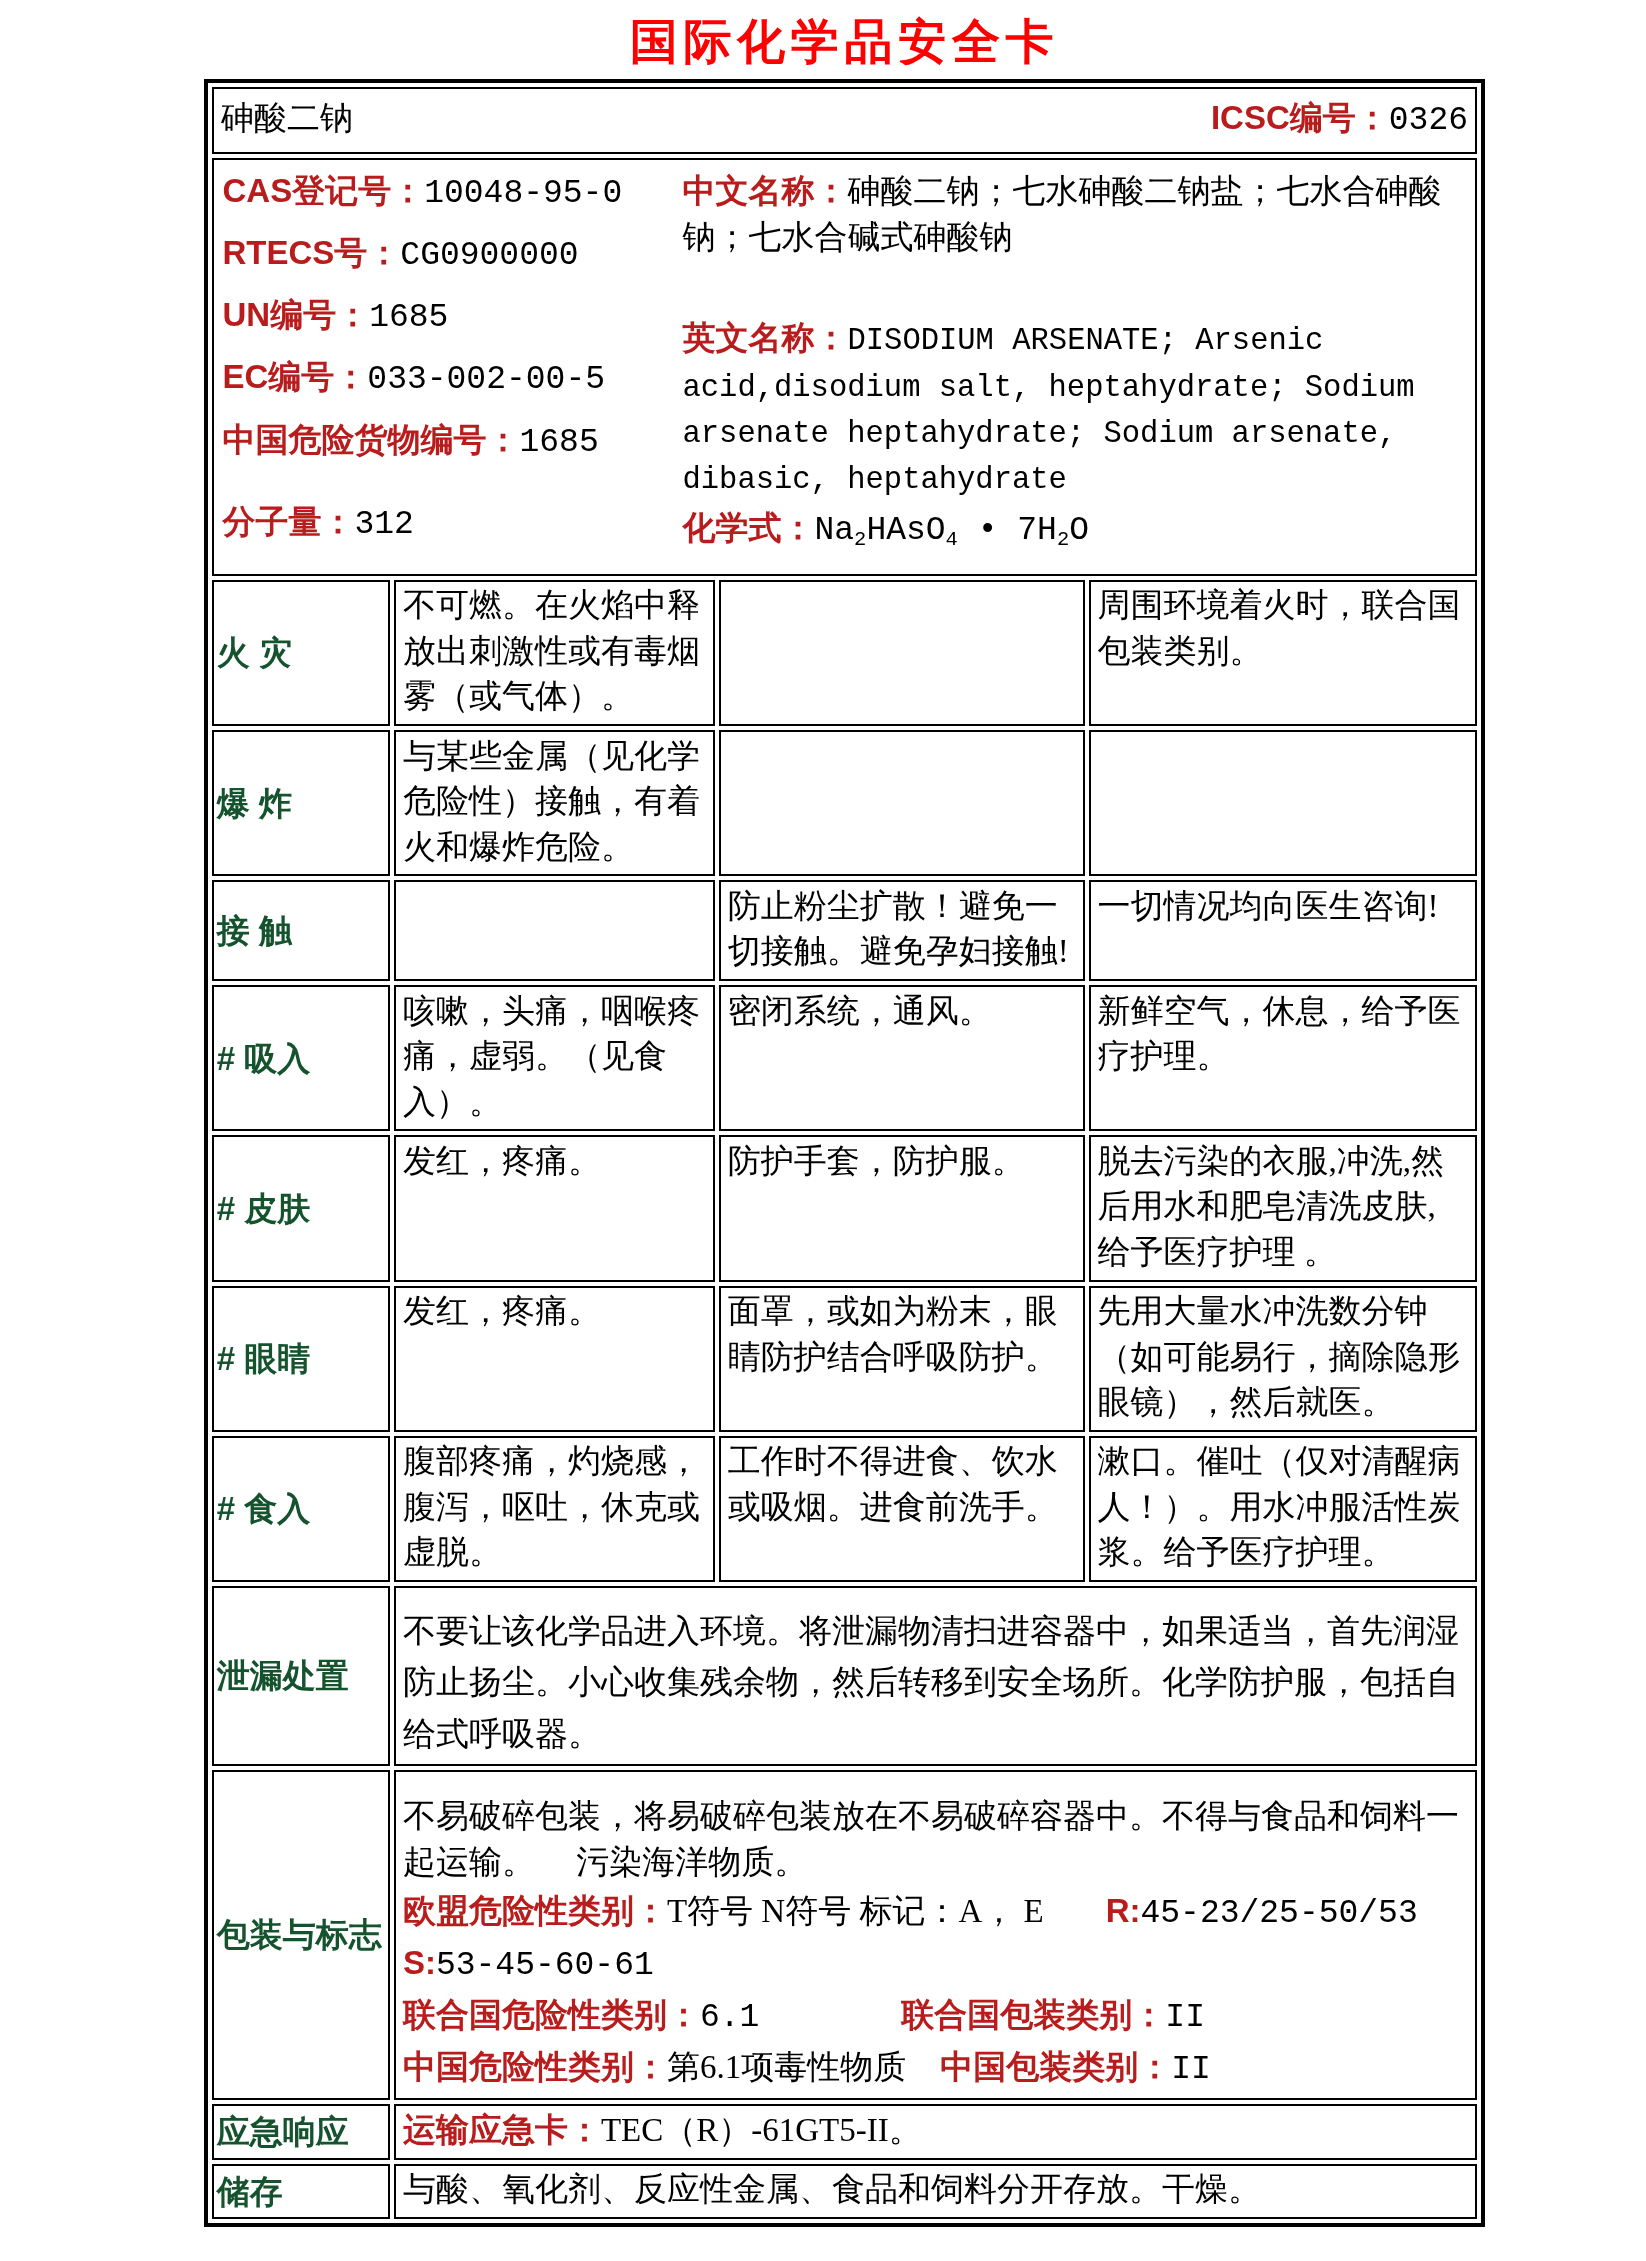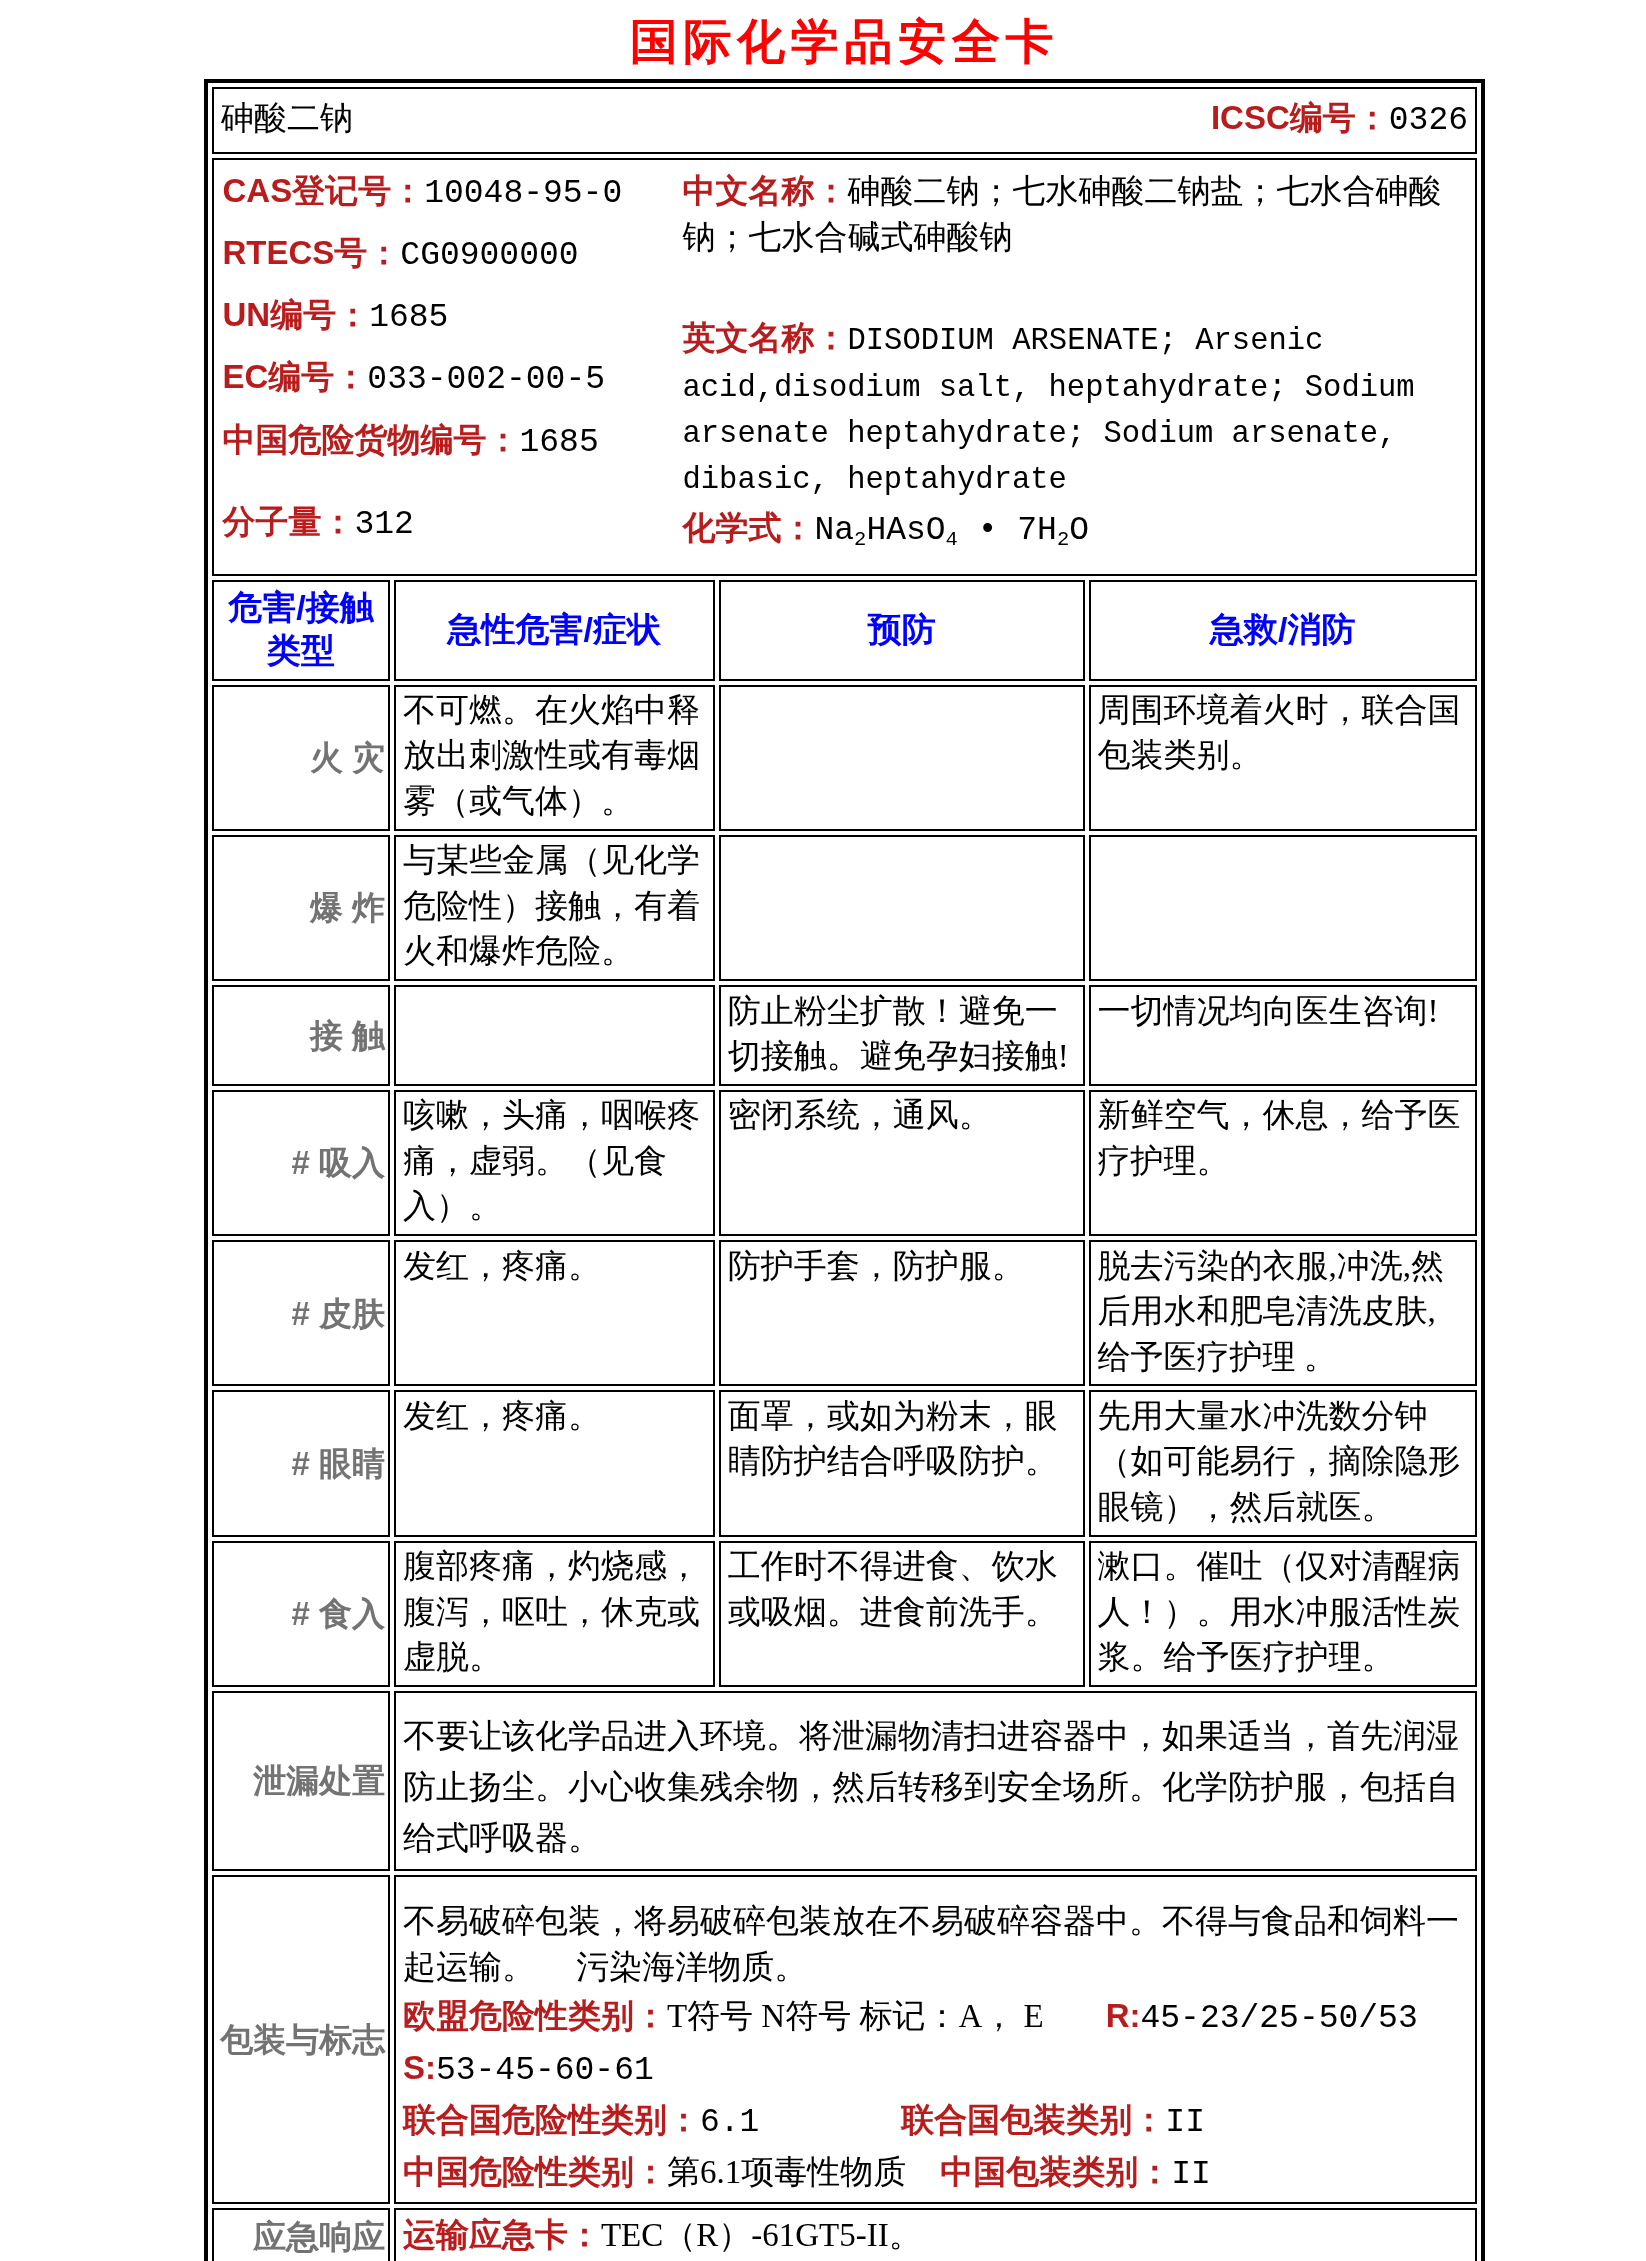--- a/index.html
+++ b/index.html
@@ -92,24 +92,24 @@
     text-align: center;
     color: #0000FF;
     font-family: "Liberation Sans", "DejaVu Sans", sans-serif;
     font-weight: bold;
     font-size: 34px;
     line-height: 1.25;
   }
 
   
   td.rowlab {
-    color: #737373;
+    color: #14532d;
     font-family: "Liberation Sans", "DejaVu Sans", sans-serif;
     font-weight: bold;
-    text-align: right;
+    text-align: left;
     vertical-align: middle;
     font-size: 33px;
     padding: 1.4px 2.8px;
   }
 
   td.spill-cell { line-height: 1.55; padding-top: 18px; margin-top: 19px; }
   td.pack-cell  { line-height: 1.40; padding-top: 21px; }
   .pack-line { margin-top: 2.8px; }
   .gap-r  { margin-left: 62px; }
   .gap-un { margin-left: 142px; }
@@ -179,26 +179,20 @@
             </div>
             <div class="formula-line">
               <span class="lab">化学式：</span><span class="mono"><span>Na</span><span class="sub">2</span><span>HAsO</span><span class="sub">4</span><span> • 7H</span><span class="sub">2</span><span>O</span></span>
             </div>
           </div>
 
         </div>
       </td>
     </tr>
 
-    <tr class="hdr">
-      <td>危害/接触类型</td>
-      <td>急性危害/症状</td>
-      <td>预防</td>
-      <td>急救/消防</td>
-    </tr>
 
     <tr style="height:119px;">
       <td class="rowlab">火 灾</td>
       <td>不可燃。在火焰中释放出刺激性或有毒烟雾（或气体）。</td>
       <td></td>
       <td>周围环境着火时，联合国包装类别。</td>
     </tr>
 
     <tr style="height:115px;">
       <td class="rowlab">爆 炸</td>

